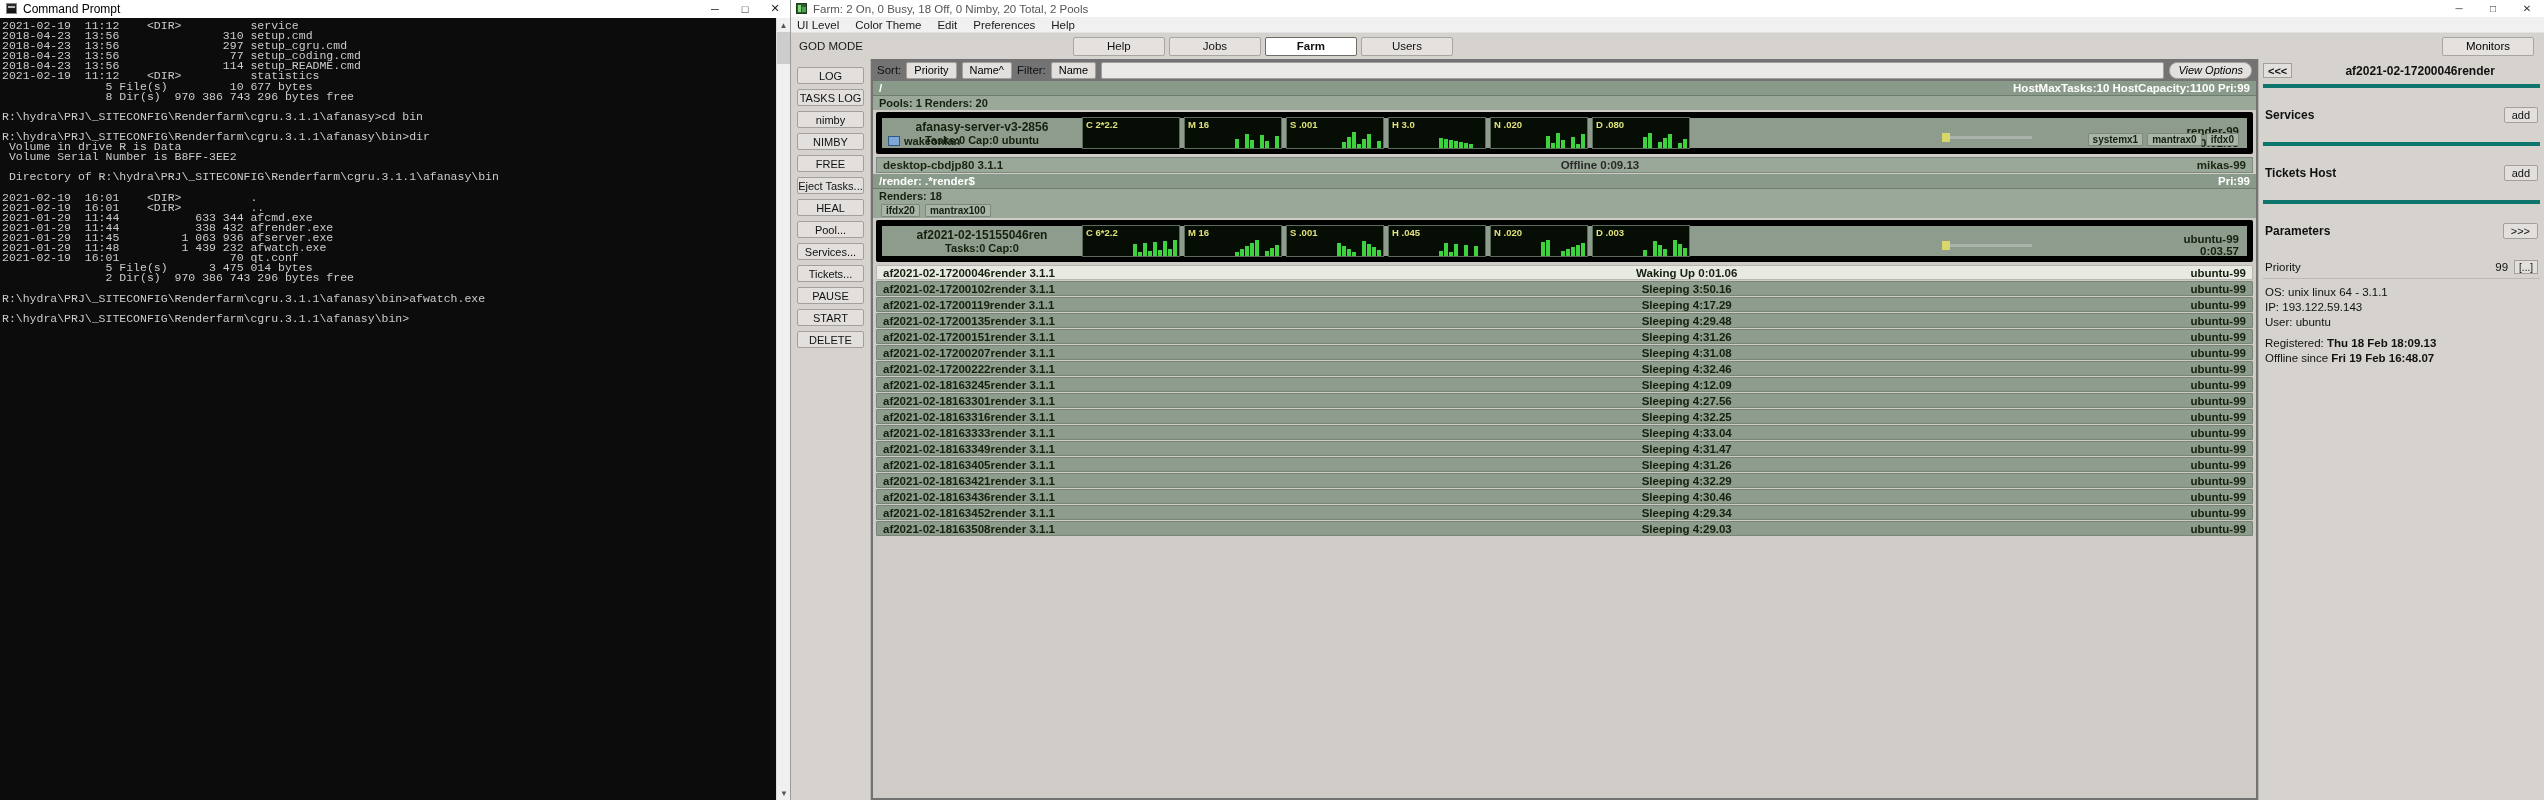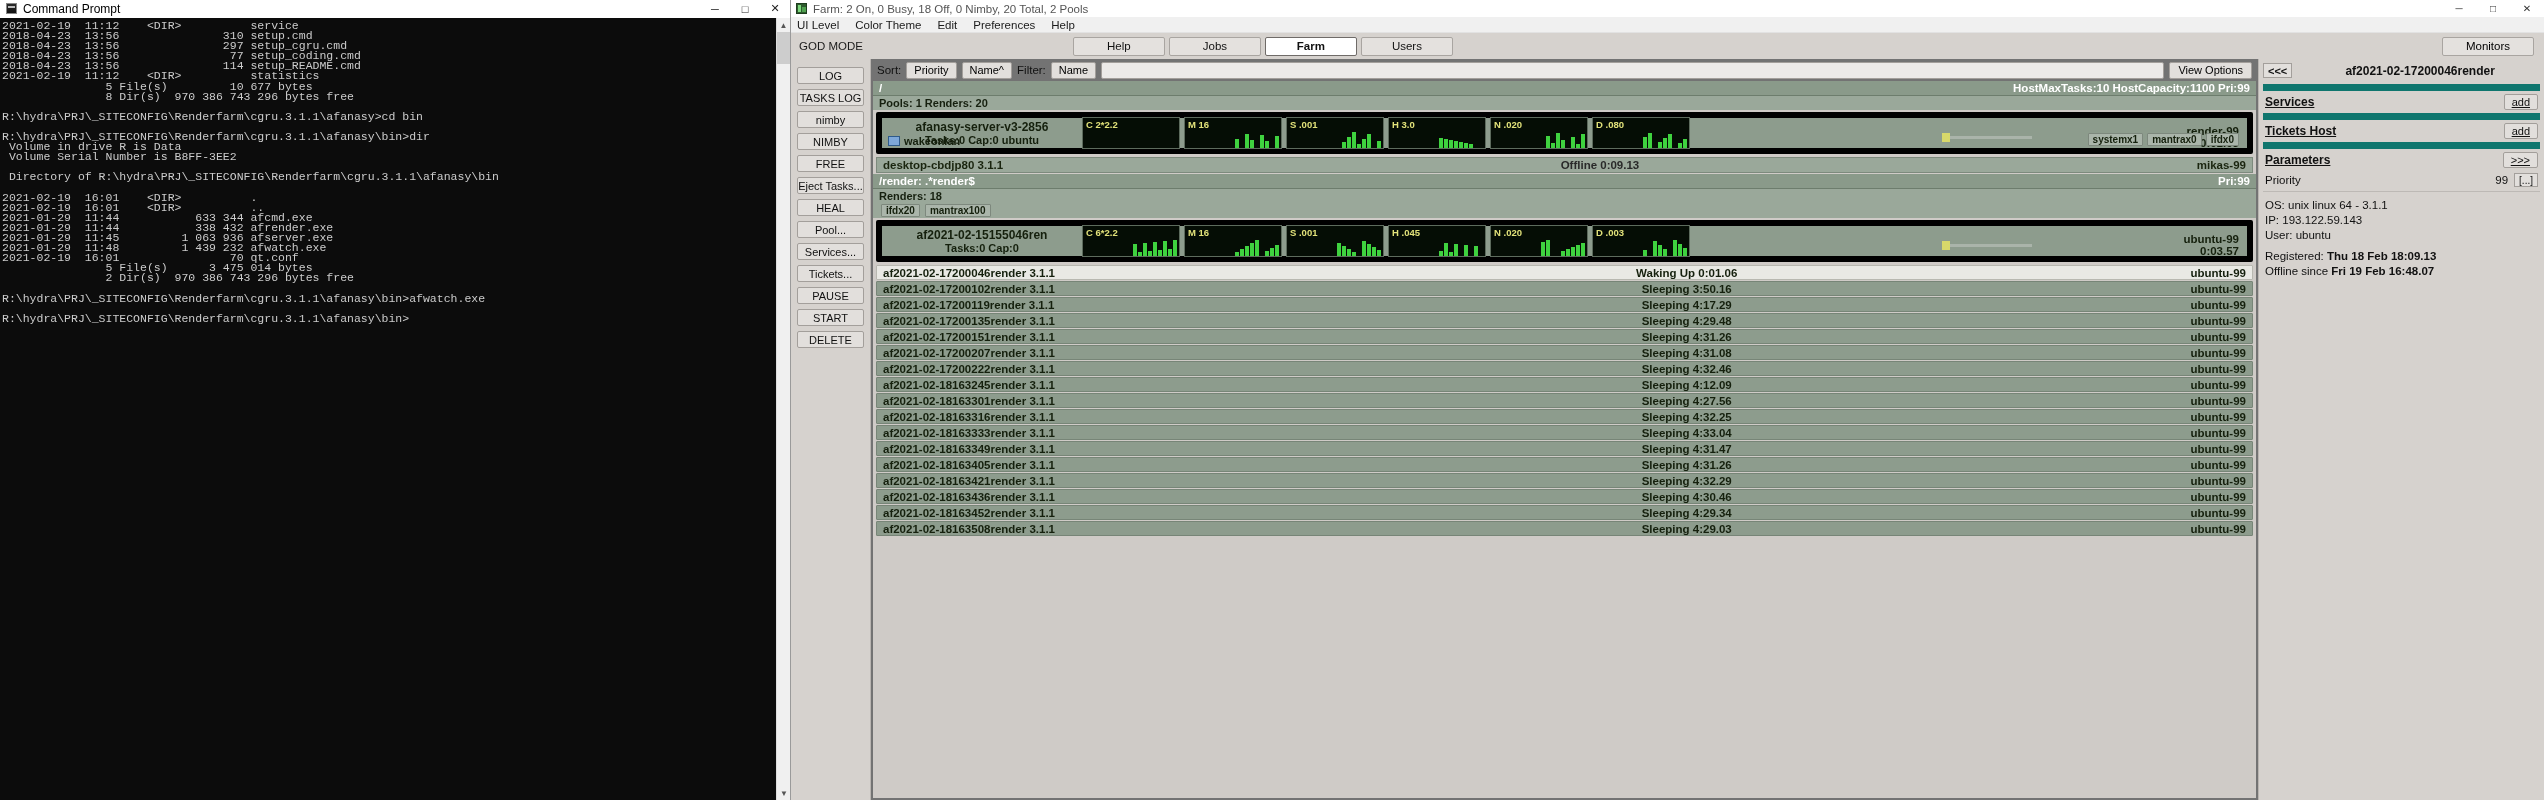--- a/index.html
+++ b/index.html
@@ -128,21 +128,21 @@
   .sortbtn {
     height: 17px; padding: 0 7px; background: #e2dfdc; border: 1px solid #a39f9b;
     border-radius: 2px; font-size: 11px; display: flex; align-items: center;
   }
   .filter-input {
     flex: 1; height: 17px; background: #eceae8; border: 1px solid #a39f9b; border-radius: 2px;
     font-size: 11px; padding: 0 4px; color: #111; font-family: "Liberation Sans", sans-serif;
   }
   .viewopts {
     height: 17px; padding: 0 8px; background: #e2dfdc; border: 1px solid #a39f9b;
-    border-radius: 2px; font-size: 11px; display: flex; align-items: center;
+    border-radius: 8px; font-size: 11px; display: flex; align-items: center; font-style: italic;
   }
 
   .af-list {
     flex: 1; background: #cfcbc7; margin: 0 2px 2px 2px; overflow: hidden;
     display: flex; flex-direction: column; position: relative;
   }
 
   .branch-head {
     background: #8a9a8a; color: #fff; font-size: 11.5px; font-weight: bold;
     padding: 1px 6px; display: flex; justify-content: space-between;
@@ -226,21 +226,21 @@
   .rp-head {
     display: flex; align-items: center; gap: 8px; margin-bottom: 6px;
   }
   .rp-back {
     font-size: 11px; font-weight: bold; color: #111; background: #e2dfdc;
     border: 1px solid #a39f9b; padding: 0 4px; height: 15px; display: flex; align-items: center;
   }
   .rp-title { font-size: 12px; font-weight: bold; color: #111; flex: 1; text-align: center; }
   .rp-section {
     display: flex; align-items: center; justify-content: space-between;
-    border-top: 7px solid #0f766e; padding: 3px 2px; font-size: 12px; font-weight: bold; color: #111; text-decoration: underline;
+    border-top: 4px solid #0f766e; padding: 19px 2px; font-size: 12px; font-weight: bold; color: #111;
   }
   .rp-addbtn {
     background: #e2dfdc; border: 1px solid #a39f9b; border-radius: 2px;
     font-size: 11px; font-weight: normal; padding: 0 7px; height: 16px;
     display: flex; align-items: center;
   }
   .rp-param-row {
     display: flex; align-items: center; justify-content: space-between;
     font-size: 11.5px; color: #111; padding: 2px 2px;
   }

